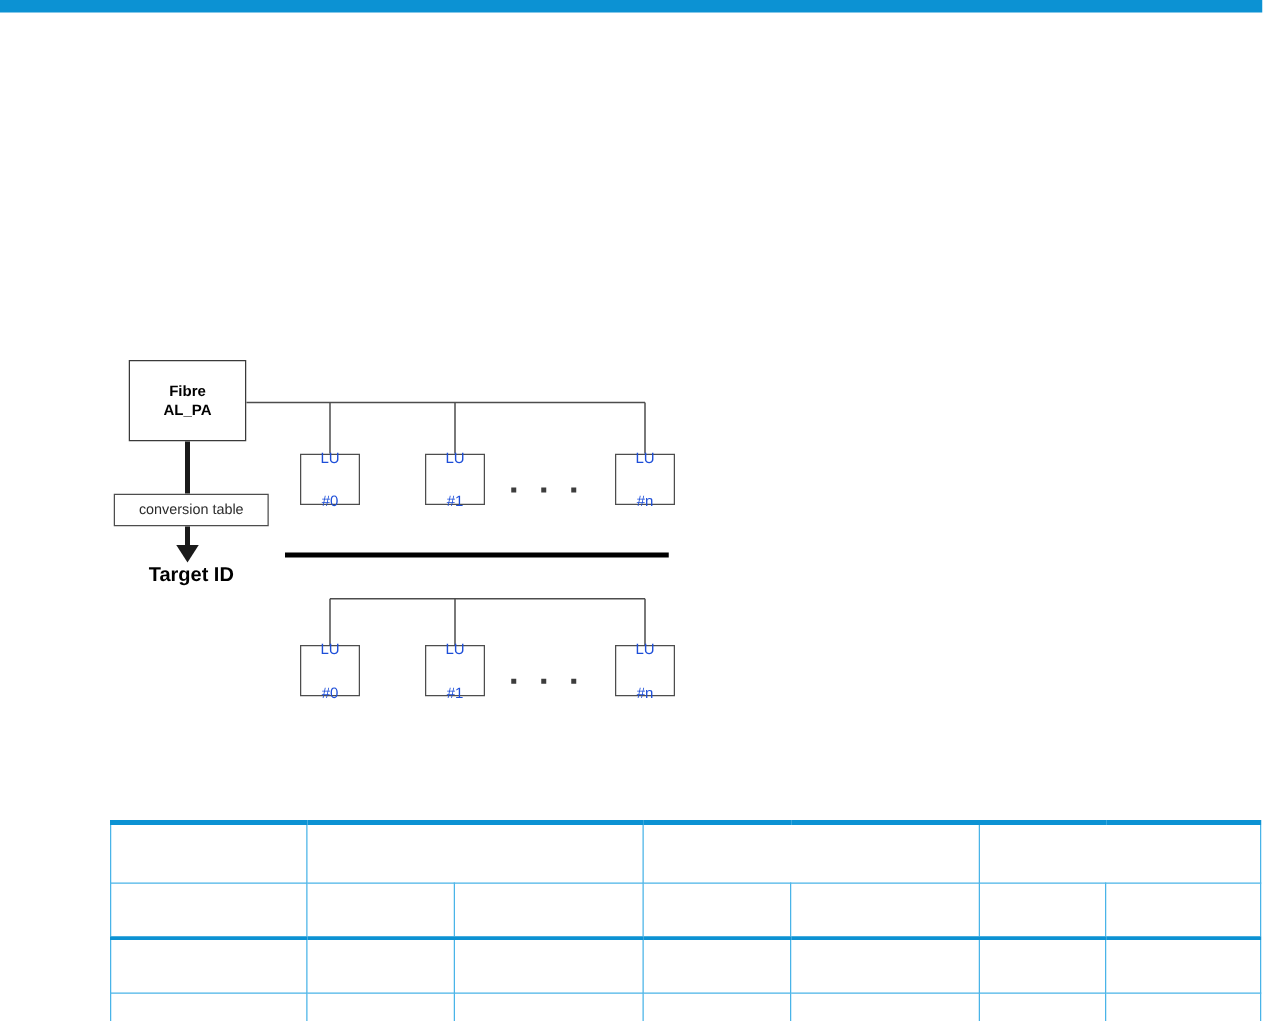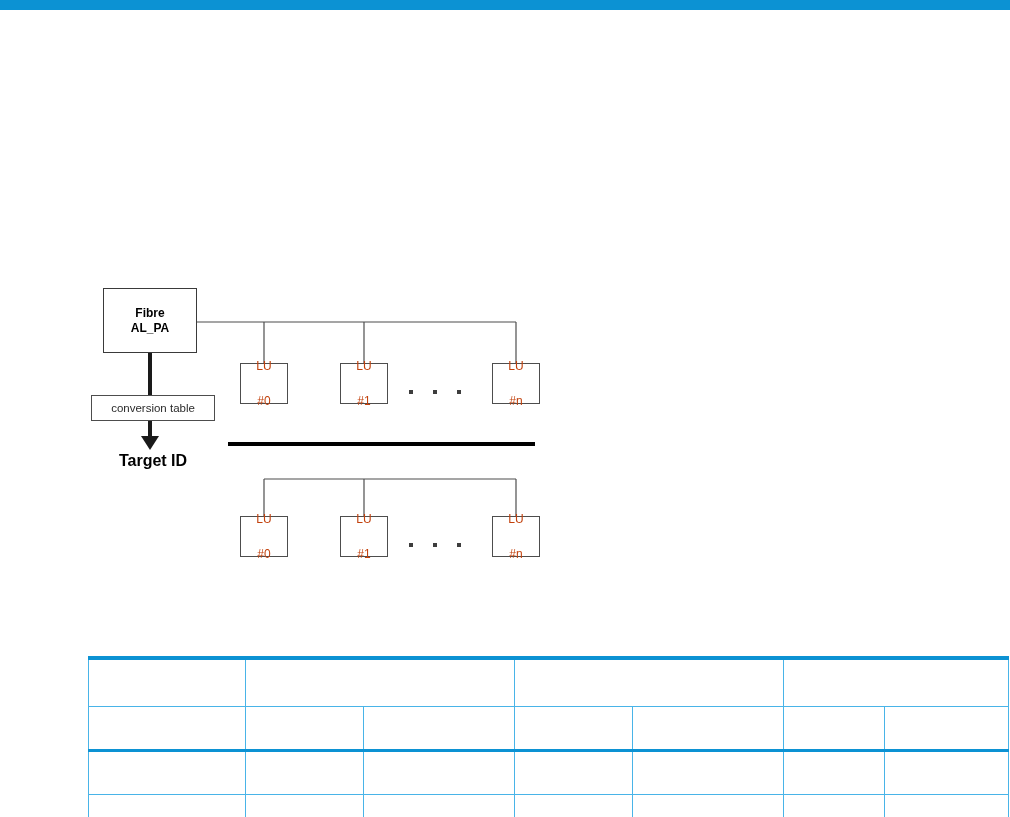--- a/index.html
+++ b/index.html
@@ -82,21 +82,21 @@
     text-align: center;
     font-size: 16px;
     font-weight: bold;
   }
 
   .lu-box {
     width: 48px;
     height: 41px;
     font-size: 12px;
     font-weight: normal;
-    color: #c2410c;
+    color: #1d4ed8;
     gap: 20px;
   }
   .lu-box .lu-l1,
   .lu-box .lu-l2 { display: block; }
 
   
   #lu-top-0 { left: 240px; top: 363px; }
   #lu-top-1 { left: 340px; top: 363px; }
   #lu-top-n { left: 492px; top: 363px; }
   

